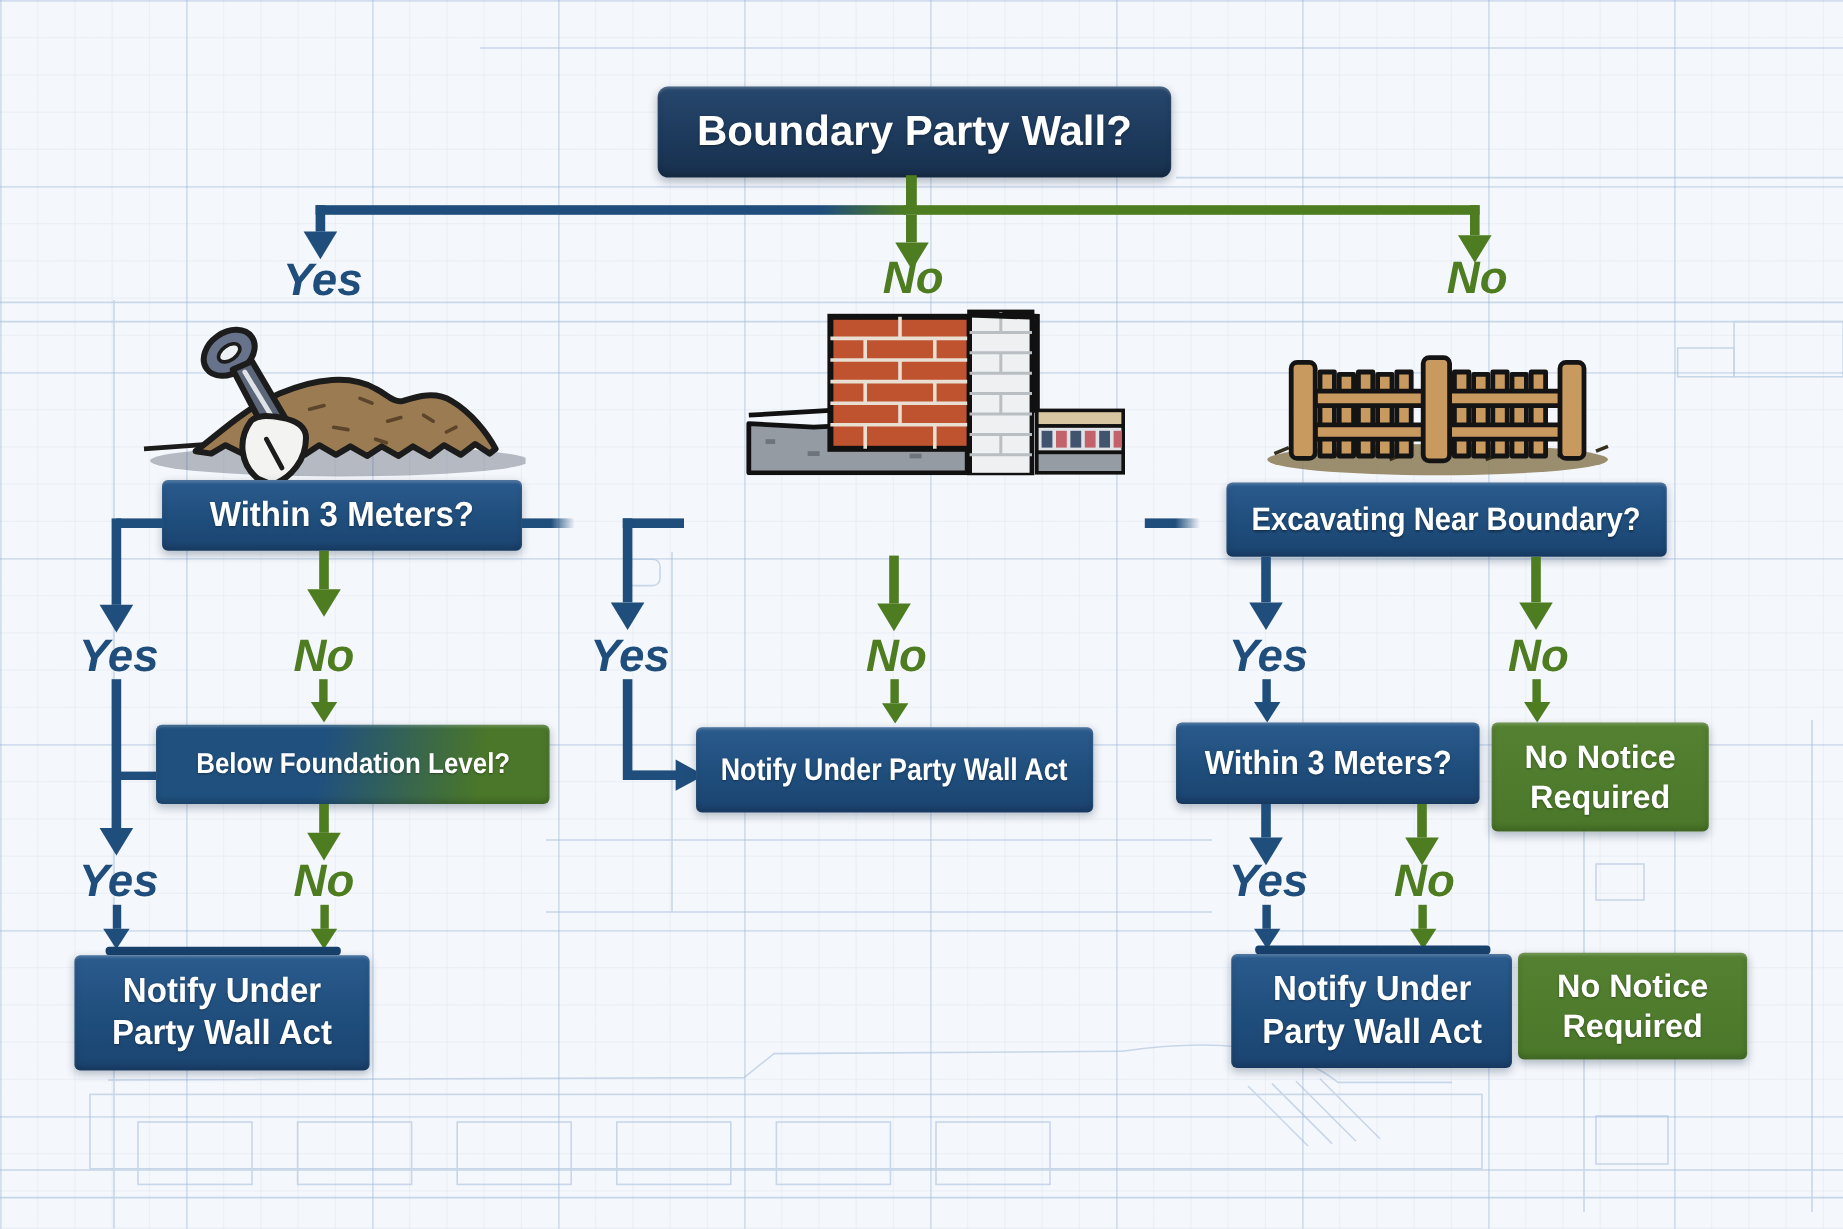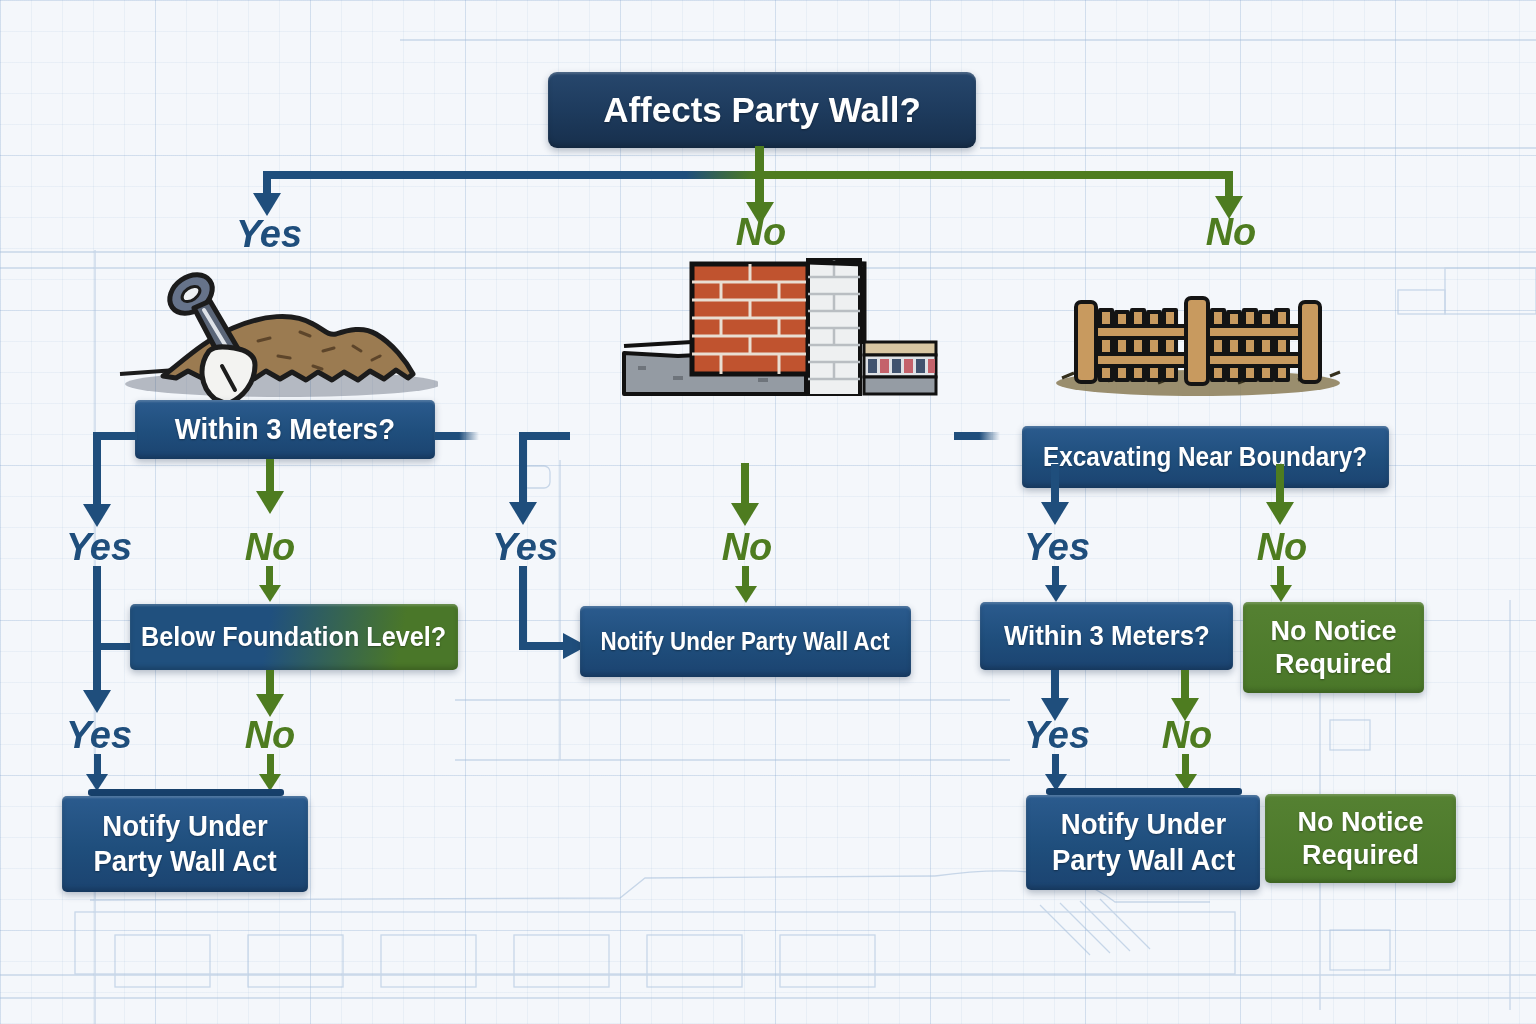--- a/index.html
+++ b/index.html
@@ -77,21 +77,21 @@
     <line x1="0" y1="998" x2="1536" y2="998"></line>
     <line x1="1320" y1="640" x2="1320" y2="1010"></line>
     <line x1="1510" y1="600" x2="1510" y2="1010"></line>
     <rect x="1330" y="720" width="40" height="30"></rect>
     <rect x="1330" y="930" width="60" height="40"></rect>
     <rect x="170" y="620" width="60" height="40"></rect>
     <rect x="330" y="640" width="40" height="26"></rect>
   </svg>
 
   <div class="box navy" style="left:548px;top:72px;width:428px;height:76px;font-size:35px;">
-    <span>Affects Party Wall?</span>
+    <span>Boundary Party Wall?</span>
   </div>
 
   <div class="vl cg" style="left:755px;top:146px;height:27px;width:9px;"></div>
   <div class="hl hb2g" style="left:263px;top:171px;width:492px;"></div>
   <div class="hl cg" style="left:753px;top:171px;width:480px;"></div>
   <div class="vl cb" style="left:263px;top:171px;height:22px;"></div>
   <div class="ah ahb" style="left:253px;top:193px;"></div>
   <div class="vl cg" style="left:755px;top:179px;height:23px;width:9px;"></div>
   <div class="ah ahg" style="left:746px;top:202px;"></div>
   <div class="vl cg" style="left:1225px;top:171px;height:25px;"></div>
@@ -138,21 +138,21 @@
 
   <div class="lbl lb" style="left:99px;top:528px;">Yes</div>
   <div class="lbl lg" style="left:270px;top:528px;">No</div>
 
   <div class="vl cb" style="left:93px;top:566px;height:124px;"></div>
   <div class="hl cb" style="left:99px;top:643px;width:33px;height:7px;"></div>
   <div class="ah ahb" style="left:83px;top:690px;"></div>
   <div class="vl cg" style="left:266px;top:566px;height:19px;width:7px;"></div>
   <div class="ahs ahsg" style="left:259px;top:585px;"></div>
 
-  <div class="box bluegreen" style="left:130px;top:604px;width:328px;height:66px;font-size:28px;">
+  <div class="box bluegreen" style="left:130px;top:604px;width:328px;height:66px;font-size:24px;">
     <span style="transform:scaleX(.9);">Below Foundation Level?</span>
   </div>
 
   <div class="vl cg" style="left:266px;top:670px;height:24px;"></div>
   <div class="ah ahg" style="left:256px;top:694px;"></div>
 
   <div class="lbl lb" style="left:99px;top:716px;">Yes</div>
   <div class="lbl lg" style="left:270px;top:716px;">No</div>
 
   <div class="vl cb" style="left:94px;top:754px;height:20px;width:7px;"></div>
@@ -258,21 +258,21 @@
       <rect x="48" y="38" width="92" height="12"></rect>
         <rect x="48" y="66" width="92" height="12"></rect>
       <rect x="160" y="38" width="94" height="12"></rect>
         <rect x="160" y="66" width="94" height="12"></rect>
       <rect x="28" y="14" width="20" height="80" rx="5"></rect>
       <rect x="138" y="10" width="22" height="86" rx="5"></rect>
       <rect x="252" y="14" width="20" height="80" rx="5"></rect>
     </g>
   </svg>
 
-  <div class="box blue" style="left:1022px;top:402px;width:367px;height:62px;font-size:27px;margin-top:24px;">
+  <div class="box blue" style="left:1022px;top:402px;width:367px;height:62px;font-size:27px;">
     <span style="transform:scaleX(.9);">Excavating Near Boundary?</span>
   </div>
 
   <div class="vl cb" style="left:1051px;top:464px;height:38px;"></div>
   <div class="ah ahb" style="left:1041px;top:502px;"></div>
   <div class="vl cg" style="left:1276px;top:464px;height:38px;"></div>
   <div class="ah ahg" style="left:1266px;top:502px;"></div>
 
   <div class="lbl lb" style="left:1057px;top:528px;">Yes</div>
   <div class="lbl lg" style="left:1282px;top:528px;">No</div>

